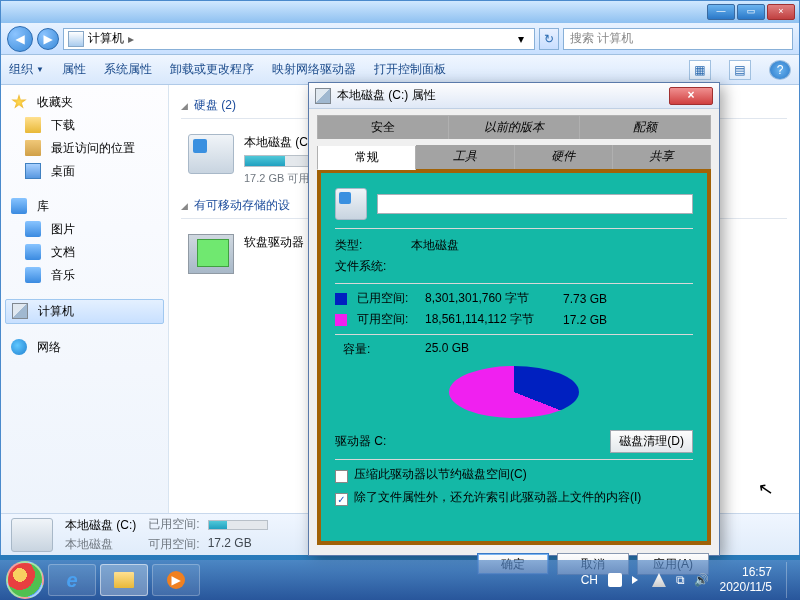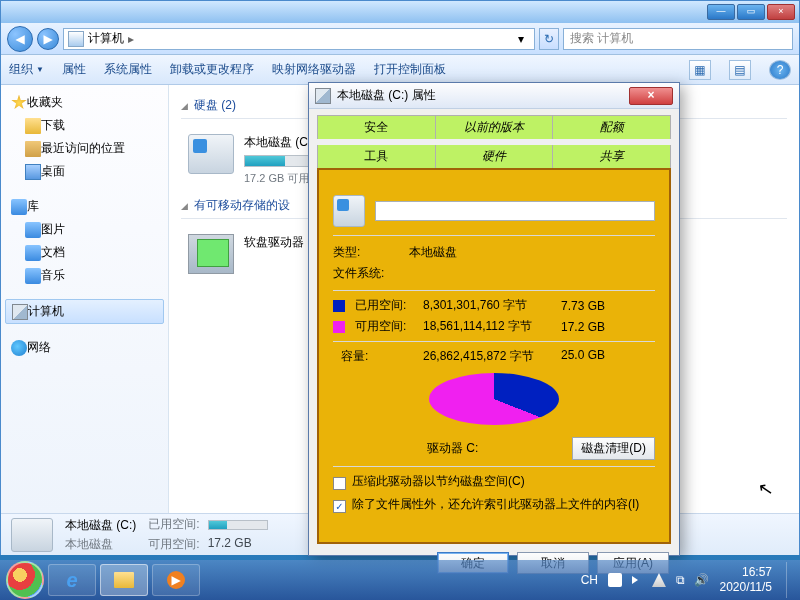--- a/index.html
+++ b/index.html
@@ -21,21 +21,21 @@
 .searchbox { width: 230px; height: 22px; background: #fff; border: 1px solid #88b0d8; display: flex; align-items: center; padding: 0 6px; color: #888; }
 
 .toolbar { height: 30px; background: linear-gradient(180deg, #f0f6ff 0%, #d8e8fc 100%); display: flex; align-items: center; padding: 0 8px; gap: 18px; border-bottom: 1px solid #b0cae8; color: #1a4a8a; }
 .toolbar .tool { cursor: pointer; display: flex; align-items: center; gap: 3px; }
 .toolbar .spacer { flex: 1; }
 .toolbar .iconbtn { width: 22px; height: 20px; border: 1px solid #a0c0e0; background: linear-gradient(180deg,#fff,#e0ecfa); text-align: center; line-height: 18px; cursor: pointer; color: #2a6ab0; }
 
 .body { display: flex; height: 428px; }
 .sidebar { width: 168px; background: linear-gradient(180deg, #fdfdff 0%, #eef4fc 100%); border-right: 1px solid #d8e4f0; padding: 6px 0; overflow: hidden; }
 .side-group { margin-bottom: 12px; }
-.side-item { display: flex; align-items: center; gap: 0; padding: 3px 8px 3px 24px; cursor: pointer; }
+.side-item { display: flex; align-items: flex-start; gap: 10px; padding: 3px 8px 3px 24px; cursor: pointer; }
 .side-item.head { padding-left: 10px; font-weight: normal; }
 .side-item.sel { background: linear-gradient(180deg, #e4f0ff, #c8e0ff); border: 1px solid #a0c8f0; border-radius: 2px; margin: 0 4px; padding-left: 6px; }
 .sicon { width: 16px; height: 16px; display: inline-block; }
 .sicon.star { background: radial-gradient(circle,#ffd850,#e0a020); clip-path: polygon(50% 0,61% 35%,98% 35%,68% 57%,79% 91%,50% 70%,21% 91%,32% 57%,2% 35%,39% 35%); }
 .sicon.folder { background: linear-gradient(180deg,#ffe090,#e8b838); border-radius: 1px; }
 .sicon.blue { background: linear-gradient(180deg,#88c4ff,#3a8ae0); border-radius: 2px; }
 .sicon.desk { background: linear-gradient(180deg,#a8d0ff,#5898e0); border: 1px solid #4080c0; }
 .sicon.comp { background: linear-gradient(135deg,#e0e8f0 50%,#a0b8d0 50%); border: 1px solid #808890; }
 .sicon.net { background: radial-gradient(circle at 40% 40%,#60c8ff,#2080d0); border-radius: 50%; }
 
@@ -51,32 +51,32 @@
 .drive-sub { color: #707880; font-size: 11px; }
 .floppy-icon { width: 46px; height: 40px; background: linear-gradient(180deg,#d0d8e0,#a8b8c8); border: 1px solid #909aa4; position: relative; }
 .floppy-icon::before { content:""; position:absolute; left:8px; top:4px; width:30px; height:26px; background:#70e870; border:1px solid #40a040; }
 
 .statusbar { height: 42px; background: linear-gradient(180deg,#f0f6ff,#e0ecfa); border-top: 1px solid #c8d8ec; display: flex; align-items: center; padding: 0 10px; gap: 12px; }
 .sb-icon { width: 42px; height: 34px; background: linear-gradient(180deg,#f0f4f8,#c8d4e0); border: 1px solid #a8b8c8; border-radius: 3px; }
 .sb-text { display: grid; grid-template-columns: auto auto auto; gap: 2px 8px; font-size: 11px; color: #404850; }
 .sb-label { color: #707880; }
 
 
-.dialog { position: absolute; left: 308px; top: 82px; width: 372px; height: 474px; background: #f0f0f0; border: 1px solid #5a7aaa; box-shadow: 4px 4px 14px rgba(0,0,0,0.35); }
+.dialog { position: absolute; left: 308px; top: 82px; width: 412px; height: 474px; background: #f0f0f0; border: 1px solid #5a7aaa; box-shadow: 4px 4px 14px rgba(0,0,0,0.35); }
 .dlg-title { height: 26px; background: linear-gradient(180deg,#fdfdfe,#dfe8f6); display: flex; align-items: center; padding: 0 6px; gap: 6px; border-bottom: 1px solid #c0d0e4; }
 .dlg-title .icon { width: 16px; height: 16px; background: linear-gradient(135deg,#e0e8f0 50%,#a0b8d0 50%); border: 1px solid #808890; }
 .dlg-title .sp { flex: 1; }
 .dlg-close { width: 44px; height: 18px; background: linear-gradient(180deg,#f09090,#d04040); border: 1px solid #a03030; border-radius: 2px; color: #fff; text-align: center; line-height: 15px; cursor: pointer; font-weight: bold; }
 
 .tabrow { display: flex; padding: 6px 8px 0 8px; gap: 0; }
-.tab { flex: 1; text-align: center; padding: 3px 0; background: #bef264; border: 1px solid #b0b0b0; border-bottom: none; cursor: pointer; font-size: 12px; }
+.tab { flex: 1; text-align: center; padding: 3px 0; background: #a3a3a3; border: 1px solid #b0b0b0; border-bottom: none; cursor: pointer; font-size: 12px; }
 .tab.active { background: #fff; position: relative; top: 1px; border-bottom: 1px solid #fff; }
 .tab + .tab { border-left: none; font-style: italic; }
 .tabrow2 .tab { border-top: none; }
-.tabpanel { margin: 0 8px 8px 8px; background: #eab308; border: 2px solid #a16207; padding: 25px 14px; height: 376px; }
+.tabpanel { margin: 0 8px 8px 8px; background: #14b8a6; border: 4px solid #a16207; padding: 15px 14px; height: 376px; }
 
 .prop-row { display: flex; align-items: center; gap: 10px; margin-bottom: 8px; }
 .prop-icon { width: 32px; height: 32px; background: linear-gradient(180deg,#f0f4f8,#c8d4e0); border: 1px solid #a8b8c8; border-radius: 3px; position: relative; }
 .prop-icon::after { content:""; position:absolute; left:3px; top:3px; width:12px; height:12px; background:#3a90e0; border-radius:2px; }
 .prop-name { flex: 1; height: 20px; border: 1px solid #a8b0b8; background: #fff; padding: 0 4px; }
 .kv { display: grid; grid-template-columns: 68px 1fr; gap: 4px 8px; margin: 8px 0; }
 .sep { border-top: 1px solid #d8d8d8; margin: 6px 0; }
 .space-grid { display: grid; grid-template-columns: 14px 60px 130px 64px; gap: 4px 8px; align-items: center; margin: 4px 0; }
 .sq { width: 12px; height: 12px; }
 .sq.used { background: #0020c0; }
@@ -255,20 +255,21 @@
     <span class="snot sp" style="flex:1"></span>
     <div class="dlg-close">×</div>
   </div>
 
   <div class="tabrow">
     <div class="tab">安全</div>
     <div class="tab">以前的版本</div>
     <div class="tab">配额</div>
   </div>
   <div class="tabrow tabrow2">
+    <div class="tab active">常规</div>
     <div class="tab">工具</div>
     <div class="tab">硬件</div>
     <div class="tab">共享</div>
   </div>
 
   <div class="tabpanel">
     <div class="prop-row">
       <div class="prop-icon"></div>
       <input class="prop-name" value="" style="">
     </div>
@@ -285,29 +286,28 @@
       <span>8,301,301,760 字节</span>
       <span>7.73 GB</span>
       <span class="sq free"></span>
       <span>可用空间:</span>
       <span>18,561,114,112 字节</span>
       <span>17.2 GB</span>
     </div>
     <div class="sep"></div>
     <div class="cap-grid">
       <span>容量:</span>
-      <span>26,862,415,872 字节</span>
       <span>25.0 GB</span>
     </div>
     <div class="pie">
       <div class="pie-side"></div>
       <div class="pie-top"></div>
     </div>
     <div class="pie-row">
-      <span style="flex:1;text-align:center">驱动器 C:</span>
+      <span style="flex:1;text-align:left">驱动器 C:</span>
       <button class="cleanup-btn">磁盘清理(D)</button>
     </div>
     <div class="sep"></div>
     <div class="chk-row">
       <span class="chk"></span>
       <span>压缩此驱动器以节约磁盘空间(C)</span>
     </div>
     <div class="chk-row">
       <span class="chk">✓</span>
       <span>除了文件属性外，还允许索引此驱动器上文件的内容(I)</span>

